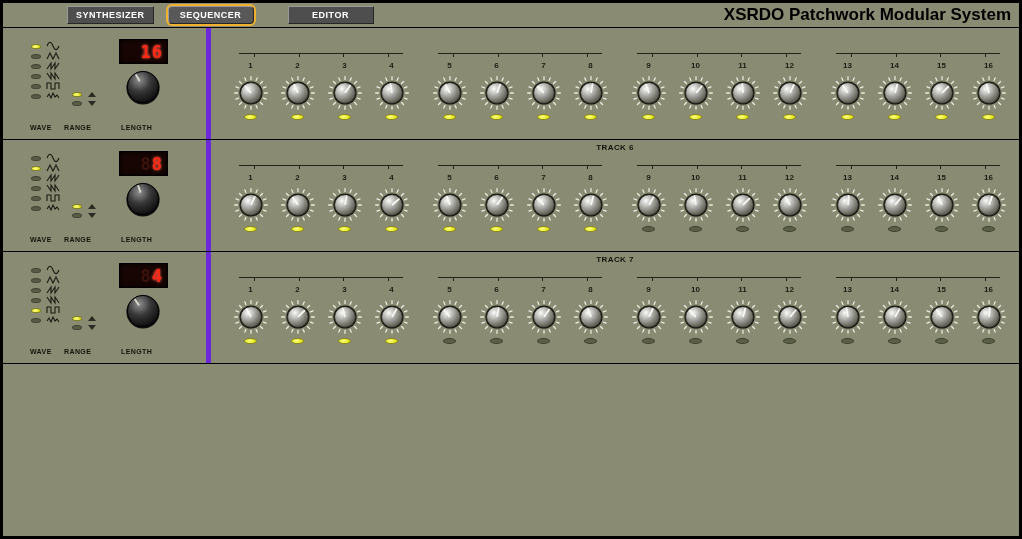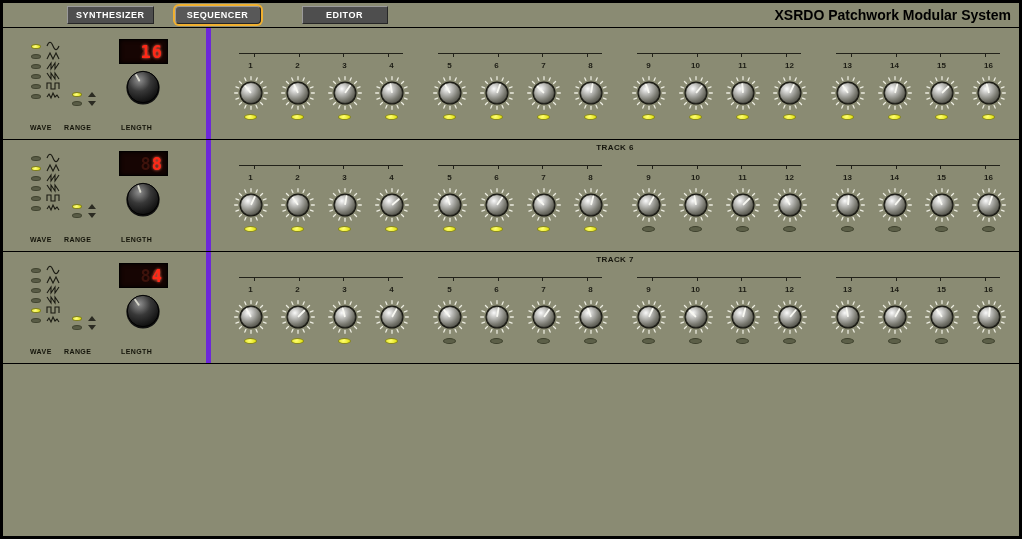--- a/index.html
+++ b/index.html
@@ -2,29 +2,29 @@
 <html><head>
 <meta charset="utf-8">
 <style>
   html,body { margin:0; padding:0; background:#444; }
   .app {
     position:relative; width:1022px; height:539px; box-sizing:border-box;
     background:#8a8b73; border:3px solid #000; overflow:hidden;
     font-family:"Liberation Sans", sans-serif;
   }
   
-  .topbar { height:24px; display:flex; align-items:center; border-bottom:1px solid #000; padding:0 8px 0 64px;gap:7px; }
+  .topbar { height:24px; display:flex; align-items:center; border-bottom:1px solid #000; padding:0 8px 0 64px; }
   .tbtn {
     font:bold 9px "Liberation Sans", sans-serif; letter-spacing:.5px; color:#fff;
     background:#4e4e4e; border:1px solid; border-color:#9a9a9a #262626 #262626 #9a9a9a;
     padding:3px 8px; min-width:86px; margin-right:14px; text-align:center; cursor:pointer;
   }
   .tbtn.active { box-shadow:0 0 0 2px #f0b030; border-radius:4px; background:#585858; }
   .tbtn.editor { margin-left:20px;text-align:center; }
-  .title { margin-left:auto; font-weight:bold; font-size:14px; color:#000; }
+  .title { margin-left:auto; font-weight:bold; font-size:17px; color:#000; }
   
   .track { display:flex; height:111px; border-bottom:1px solid #000; }
   .lpanel { width:203px; min-width:203px; border-right:5px solid #6d28d9; position:relative; }
   .rpanel { flex:1; position:relative; }
   
   .wave-block { position:absolute; left:28px; top:13px; }
   .wrow { display:flex; align-items:center; height:10px; gap:5px; cursor:pointer; }
   .led-sm { width:10px; height:5px; border-radius:50%; background:#595c46; border:1px solid #40432f; box-sizing:border-box; display:inline-block; }
   .led-sm.on { background:radial-gradient(circle at 40% 35%, #ffff8c, #dede00); border-color:#80801a; }
   .wicon svg { display:block; }

